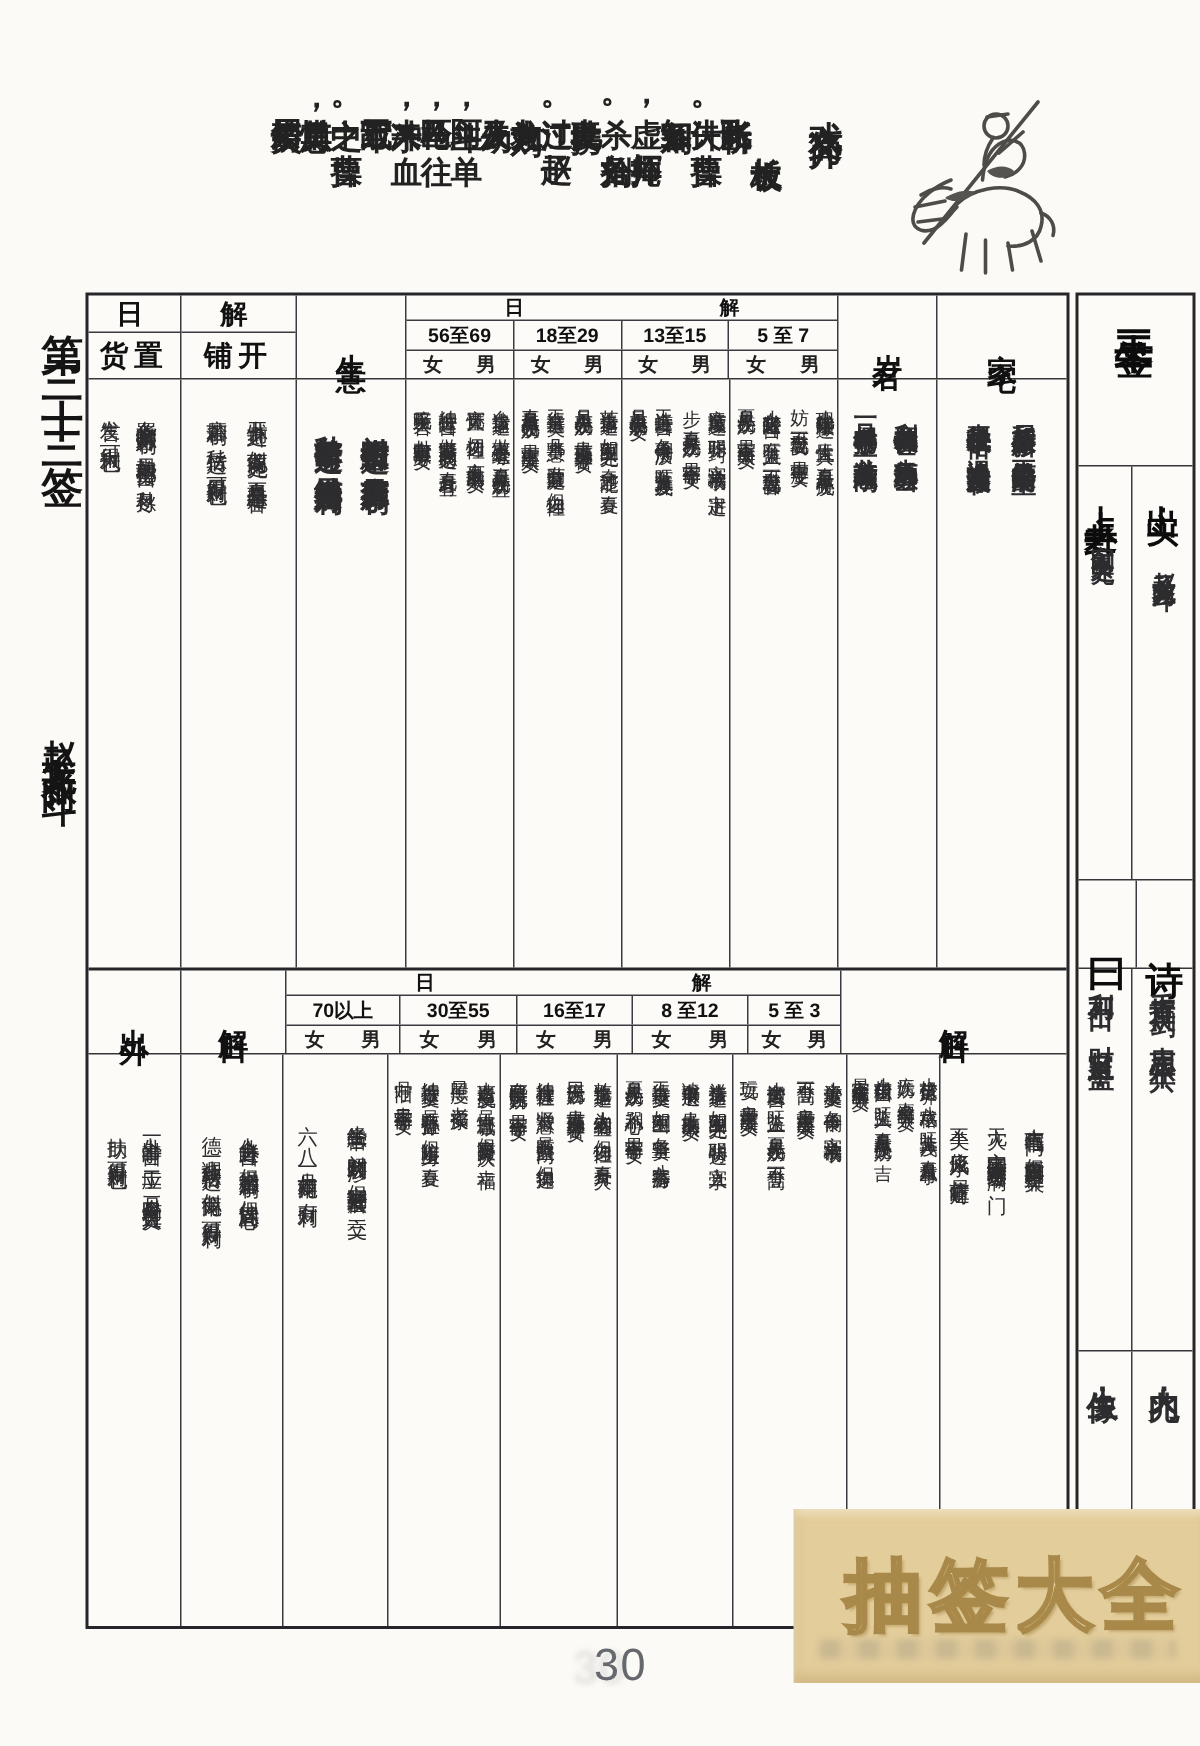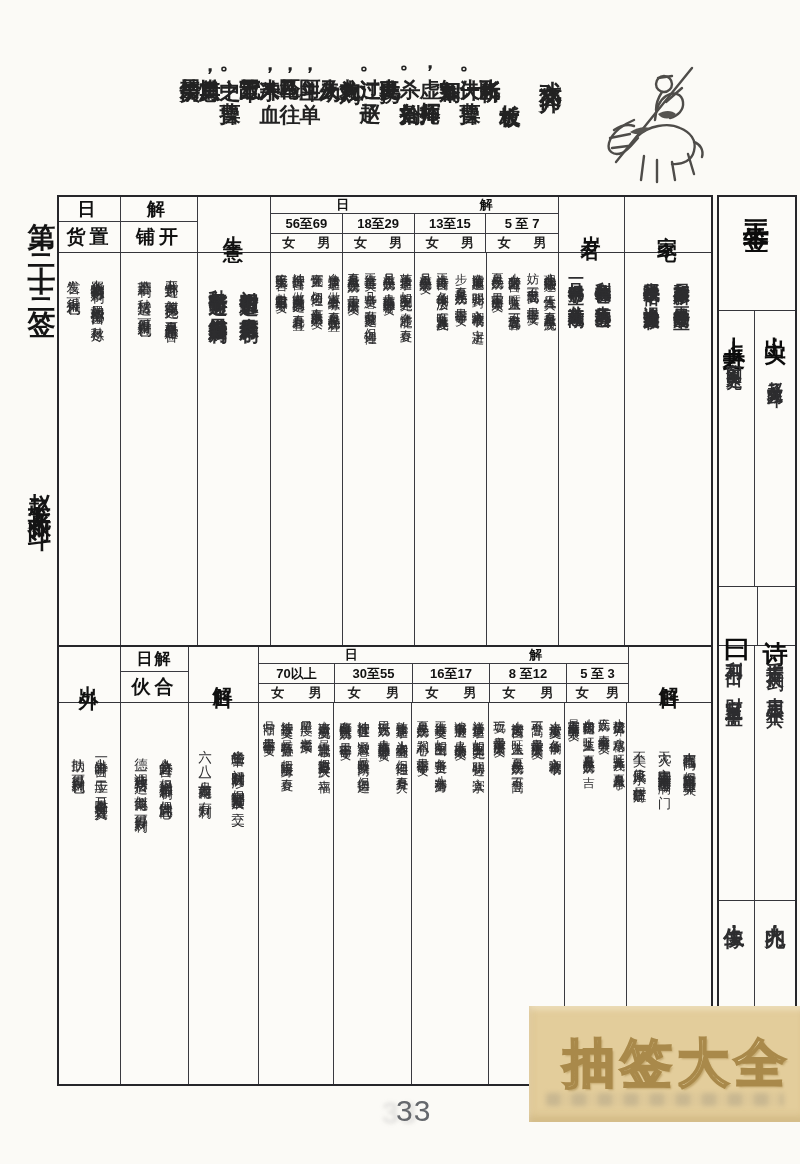--- a/index.html
+++ b/index.html
@@ -251,24 +251,20 @@
           <div class="vl">喜得秋成收十倍　遇逢富贵家道和</div>
         </div>
     </div>
   </div>
 
   <div class="section sec-bot">
     <div class="hrow">
       <div class="hcell hvert" style="width:62px">
         <div class="vt">出外</div>
       </div>
-      <div class="hcell hc2" style="width:68px">
-        <div class="h1" style="letter-spacing:2px;font-size:16px">日解</div>
-        <div class="h2">伙合</div>
-      </div>
       <div class="hcell hvert" style="width:70px">
         <div class="vt">解日</div>
       </div>
       <div class="hcell ghead" style="width:370px">
         <div class="gr1">
           <span>日</span>
           <span>解</span>
         </div>
         <div class="gr2">
           <div class="rng" style="width:76px">70以上</div>
@@ -404,13 +400,13 @@
     <div class="scol"><span class="lbl">内兆：</span></div>
     <div class="scol"><span class="lbl">生像：</span></div>
   </div>
 </div>
 
 <div class="band">
   <div class="wm">抽签大全</div>
 </div>
 <div class="smudge"></div>
 
-<div class="pageno">33</div>
+<div class="pageno">30</div>
 
 </body></html>

